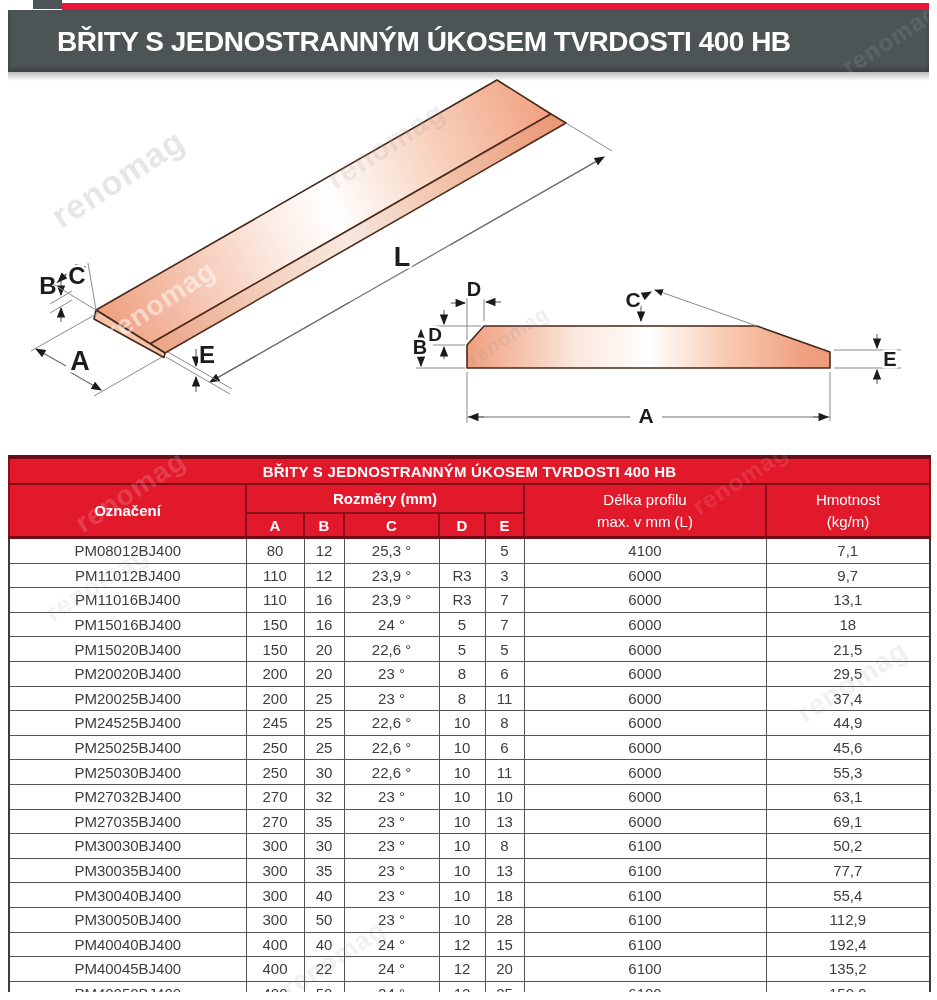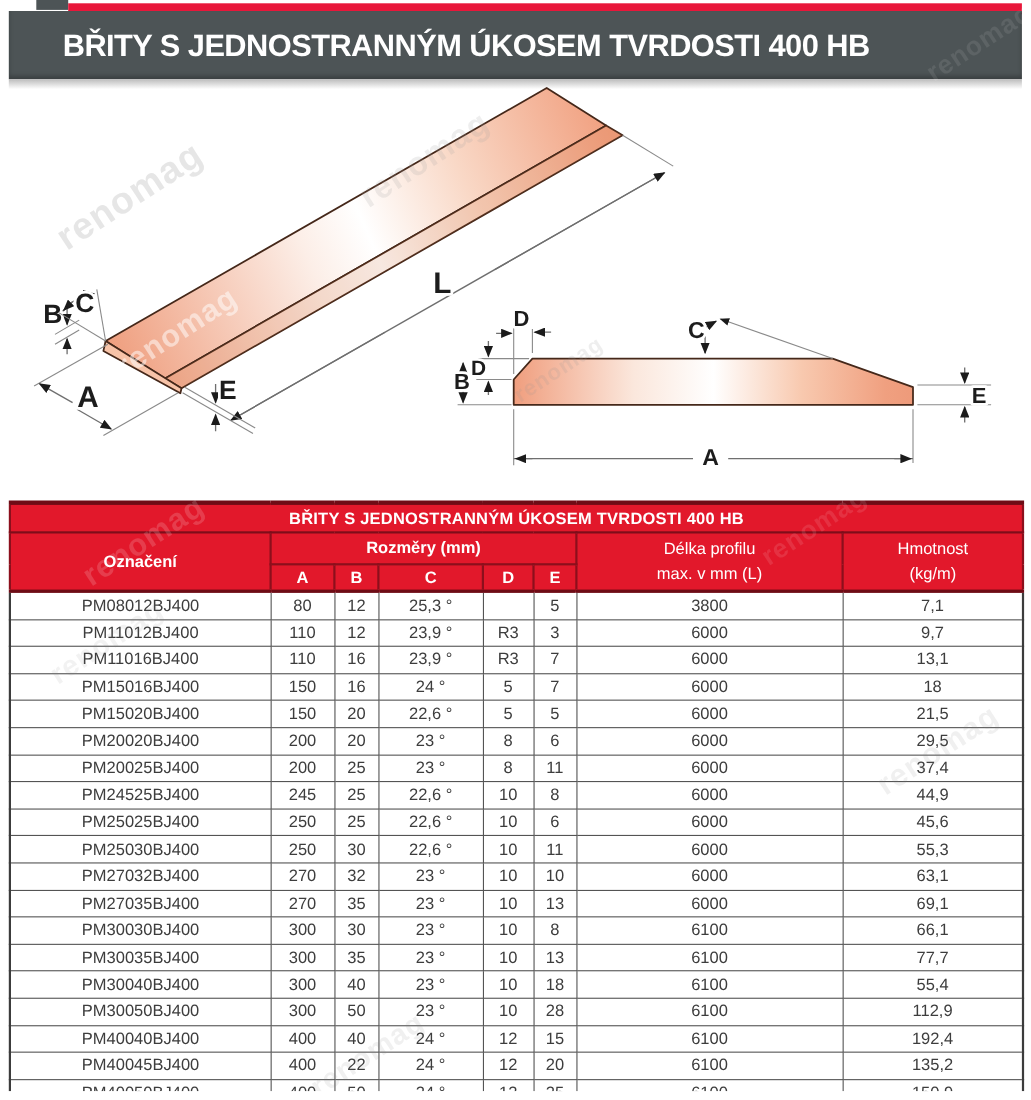--- a/index.html
+++ b/index.html
@@ -211,21 +211,21 @@
         </tr>
       </thead>
       <tbody>
           <tr>
             <td>PM08012BJ400</td>
             <td>80</td>
             <td>12</td>
             <td>25,3 °</td>
             <td></td>
             <td>5</td>
-            <td>3800</td>
+            <td>4100</td>
             <td>7,1</td>
           </tr>
           <tr>
             <td>PM11012BJ400</td>
             <td>110</td>
             <td>12</td>
             <td>23,9 °</td>
             <td>R3</td>
             <td>3</td>
             <td>6000</td>
@@ -332,21 +332,21 @@
             <td>69,1</td>
           </tr>
           <tr>
             <td>PM30030BJ400</td>
             <td>300</td>
             <td>30</td>
             <td>23 °</td>
             <td>10</td>
             <td>8</td>
             <td>6100</td>
-            <td>66,1</td>
+            <td>50,2</td>
           </tr>
           <tr>
             <td>PM30035BJ400</td>
             <td>300</td>
             <td>35</td>
             <td>23 °</td>
             <td>10</td>
             <td>13</td>
             <td>6100</td>
             <td>77,7</td>

